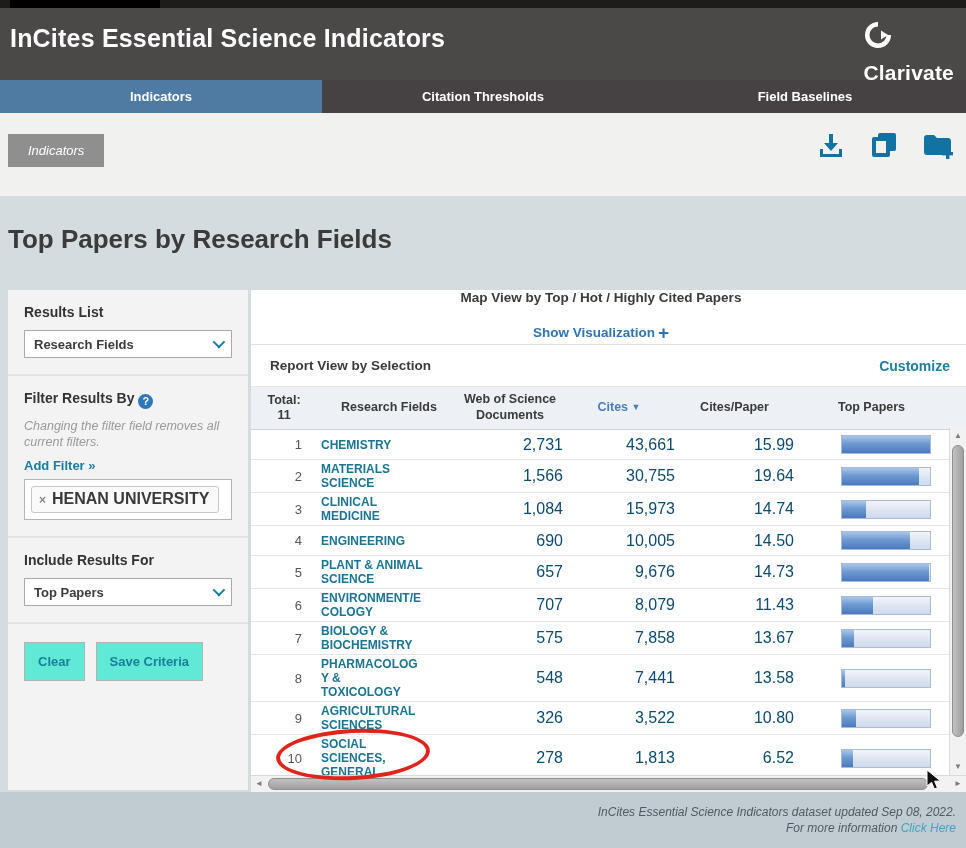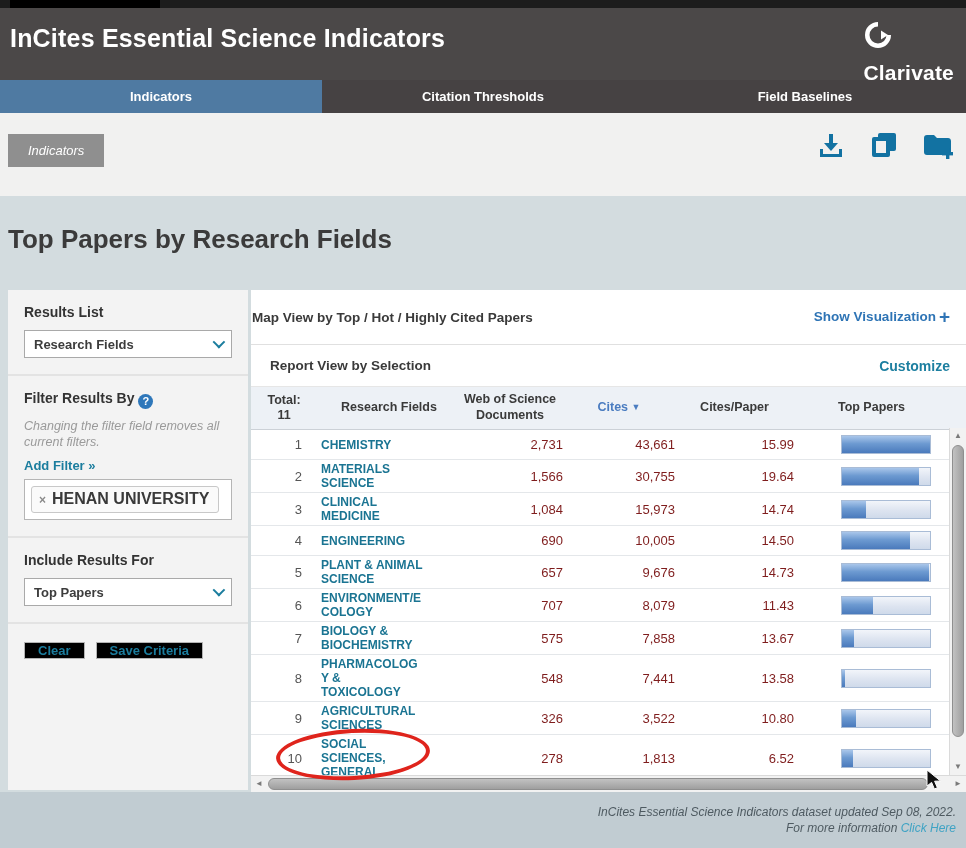--- a/index.html
+++ b/index.html
@@ -39,24 +39,24 @@
   .selectbox .sel-val { font-weight:bold; color:#3c3c3c; font-size:13px; }
   .chev { position:absolute; right:9px; top:8px; width:9px; height:9px; border-right:2px solid #1b7d9e; border-bottom:2px solid #1b7d9e; transform:rotate(45deg) translateY(-2px); }
   .help-ic { display:inline-block; width:15px; height:15px; border-radius:50%; background:#2e77ba; color:#fff; font-size:11px; font-weight:bold; text-align:center; line-height:15px; vertical-align:-2px; margin-left:4px; cursor:pointer; }
   .filter-note { font-style:italic; color:#9a9a9a; font-size:12.5px; line-height:1.25; margin:6px 0 8px 0; }
   .add-filter { color:#1b7d9e; font-weight:bold; font-size:13px; cursor:pointer; margin-bottom:6px; display:inline-block; }
   .chip-box { background:#fff; border:1px solid #b5b5b5; padding:6px; min-height:36px; }
   .chip { display:inline-block; border:1px solid #c8c8c8; border-radius:3px; background:#fafafa; padding:3px 9px 4px 7px; }
   .chip .x { color:#8a8a8a; font-weight:bold; margin-right:6px; font-size:12px; cursor:pointer; }
   .chip .chip-label { font-weight:bold; color:#3a3a3a; font-size:16px; }
   .btn-row { display:flex; gap:11px; padding:18px 16px; }
-  .side-btn { background:#000000; border:1px solid #b3b3b3; color:#1b7d9e; font-weight:bold; font-size:13px; padding:0 13px; cursor:pointer; font-family:inherit; }
+  .side-btn { background:#5eead4; border:1px solid #b3b3b3; color:#1b7d9e; font-weight:bold; font-size:13px; padding:11px 13px; cursor:pointer; font-family:inherit; }
   
   .main { position:absolute; left:251px; top:290px; width:715px; height:502px; background:#fff; }
-  .view-row { height:55px; border-bottom:1px solid #e0e0e0; display:flex; align-items:center; justify-content:space-between; padding:0 16px 0 1px; }
+  .view-row { height:55px; border-bottom:1px solid #e0e0e0; display:flex; align-items:center; justify-content:space-between; padding:0 16px 0 1px;flex-direction:column; }
   .view-label { font-size:13.5px; font-weight:bold; color:#3a3a3a; }
   .show-viz { color:#2e74b5; font-weight:bold; font-size:13.5px; cursor:pointer; }
   .show-viz .plus { font-size:19px; vertical-align:-2px; margin-left:3px; }
   .report-row { height:42px; border-bottom:1px solid #e6e6e6; display:flex; align-items:center; justify-content:space-between; padding:0 16px 0 19px; }
   .customize { color:#1d7fa0; font-weight:bold; font-size:14px; cursor:pointer; }
   
   .thead { height:43px; background:#edf1f6; border-bottom:1px solid #ccd1d7; display:flex; align-items:center; padding:0 17px 0 8px; font-size:12.5px; font-weight:bold; color:#3a3a3a; }
   .pre { white-space:pre-line; }
   .c-rank { width:50px; }
   .c-field { width:148px; padding-left:12px; }
@@ -65,21 +65,21 @@
   .c-cpp { width:119px; }
   .c-bar { flex:1; }
   .thead .c-rank { text-align:center; line-height:1.2; }
   .thead .c-field, .thead .c-docs, .thead .c-cites, .thead .c-cpp, .thead .c-bar { text-align:center; line-height:1.25; }
   .thead .c-cites { color:#4a7cc0; cursor:pointer; }
   .sort-car { font-size:9px; vertical-align:1px; }
   .tbody { height:347px; overflow:hidden; position:relative; }
   .trow { display:flex; align-items:center; min-height:30px; padding:2px 17px 2px 8px; border-bottom:1px solid #e4e7ea; }
   .trow .c-rank { text-align:right; padding-right:7px; color:#555; font-size:13px; }
   .trow .c-field { font-size:12px; font-weight:bold; color:#1a7492; line-height:14px; white-space:pre-line; cursor:pointer; }
-  .trow .c-docs, .trow .c-cites, .trow .c-cpp { text-align:right; color:#7f1d1d; font-size:13px; }
+  .trow .c-docs, .trow .c-cites, .trow .c-cpp { text-align:right; color:#0c4a6e; font-size:16px; }
   .bar-track { width:90px; height:19px; margin-left:47px; border:1px solid #a9bcd6; background:linear-gradient(180deg,#f2f5fa 0%,#dde4f0 55%,#cfdaea 100%); }
   .bar-fill { height:100%; background:linear-gradient(180deg,#a9c6ea 0%,#6d9ad1 45%,#4a7abc 100%); }
   
   .vscroll { position:absolute; right:0; top:138px; width:17px; height:347px; background:#f2f2f2; border-left:1px solid #dadada; }
   .v-arrow { position:absolute; left:0; width:16px; height:16px; color:#7a7a7a; font-size:8px; text-align:center; line-height:16px; cursor:pointer; }
   .v-up { top:0; }
   .v-down { bottom:0; }
   .v-thumb { position:absolute; left:2px; top:17px; width:12px; height:292px; border-radius:7px; background:linear-gradient(90deg,#c2c2c2,#9f9f9f); border:1px solid #8f8f8f; cursor:grab; }
   .hscroll { position:absolute; left:0; top:485px; width:715px; height:17px; background:#f2f2f2; border-top:1px solid #dadada; }
   .h-arrow { position:absolute; top:0; width:16px; height:16px; color:#7a7a7a; font-size:8px; text-align:center; line-height:16px; cursor:pointer; }

